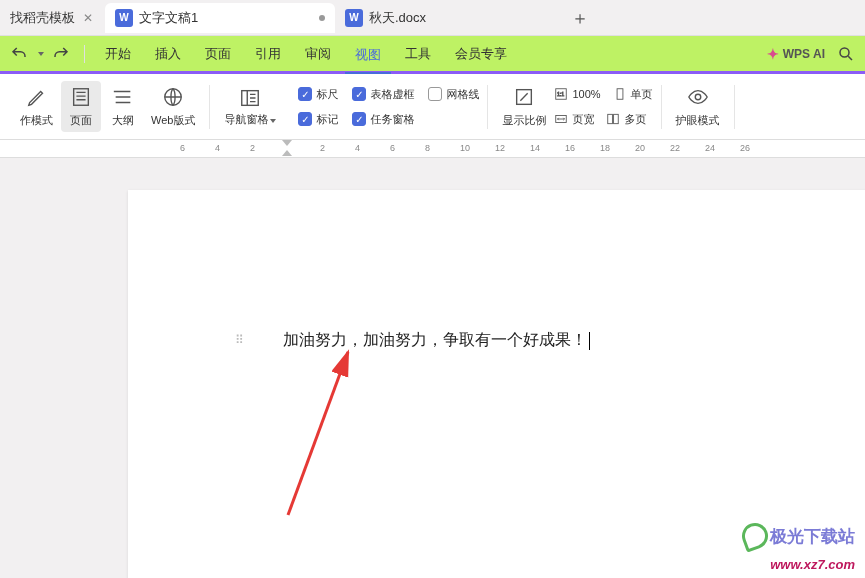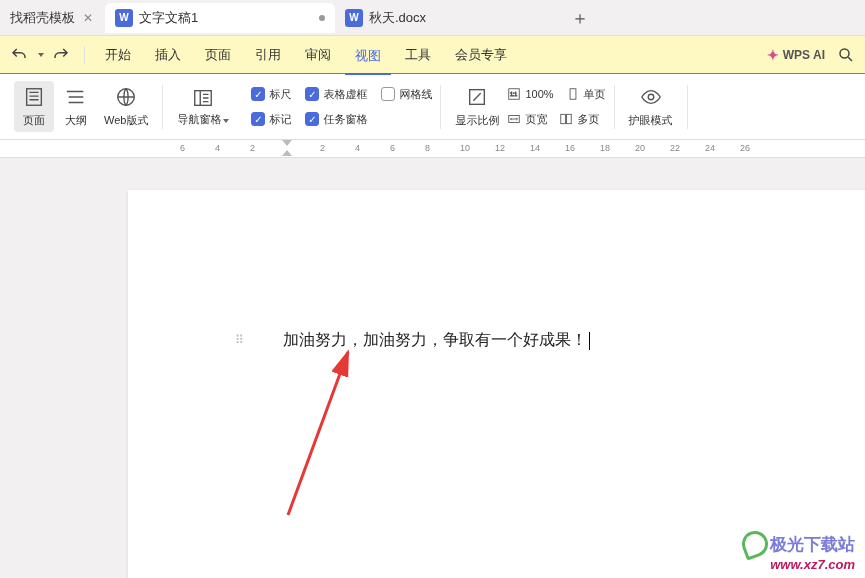--- a/index.html
+++ b/index.html
@@ -6,21 +6,21 @@
 body { width: 865px; height: 578px; background: #F2F0F1; overflow: hidden; position: relative; }
 
 .tab-bar { height: 36px; display: flex; align-items: center; background: #F2F0F1; border-bottom: 1px solid #E0E0E0; }
 .tab { height: 30px; display: flex; align-items: center; padding: 0 10px; gap: 6px; font-size: 13px; color: #333; cursor: pointer; border-radius: 6px 6px 0 0; }
 .tab.active { background: #FFF; }
 .tab .doc-icon { width: 18px; height: 18px; background: #4A6BDB; border-radius: 3px; display: flex; align-items: center; justify-content: center; color: #FFF; font-size: 10px; font-weight: bold; }
 .tab .close { width: 14px; height: 14px; font-size: 12px; color: #888; display: flex; align-items: center; justify-content: center; }
 .tab .dot { width: 6px; height: 6px; background: #999; border-radius: 50%; }
 .tab-plus { width: 30px; display: flex; justify-content: center; font-size: 18px; color: #555; }
 
-.menu-bar { height: 38px; background: #fef9c3; display: flex; align-items: center; padding: 0 6px; border-bottom: 1px solid #8b5cf6; gap: 4px; }
+.menu-bar { height: 38px; background: #bef264; display: flex; align-items: center; padding: 0 6px; border-bottom: 3px solid #8b5cf6; gap: 4px; }
 .mb-left { display: flex; align-items: center; gap: 4px; }
 .mb-icon { width: 26px; height: 26px; display: flex; align-items: center; justify-content: center; color: #444; }
 .mb-icon svg { width: 18px; height: 18px; }
 .mb-sep { width: 1px; height: 18px; background: #E0E0E0; margin: 0 6px; }
 .menu-item { padding: 6px 10px; font-size: 13px; color: #333; cursor: pointer; border-radius: 4px; }
 .menu-item.active { color: #4A6BDB; border-bottom: 2px solid #4A6BDB; border-radius: 0; padding-bottom: 8px; margin-bottom: -6px; }
 .mb-right { margin-left: auto; display: flex; align-items: center; gap: 8px; }
 .wps-ai { display: flex; align-items: center; gap: 4px; font-size: 12px; font-weight: bold; color: #555; }
 .wps-ai .ai-ico { color: #D94B8F; font-size: 14px; }
 
@@ -41,21 +41,21 @@
 
 .content { position: relative; height: 438px; background: #F2F0F1; overflow: hidden; }
 .ruler { position: absolute; top: 0; left: 0; right: 0; height: 18px; background: #FFF; border-bottom: 1px solid #DDD; display: flex; align-items: center; font-size: 9px; color: #888; }
 .ruler-tick { position: absolute; top: 3px; }
 .page { position: absolute; top: 50px; left: 128px; width: 740px; height: 900px; background: #FFF; box-shadow: 0 1px 3px rgba(0,0,0,0.1); padding: 140px 120px 40px 155px; }
 .page-text { font-family: "SimSun", serif; font-size: 16px; color: #222; position: relative; }
 .cursor { display: inline-block; width: 1px; height: 18px; background: #000; vertical-align: middle; margin-left: 2px; }
 .para-handle { position: absolute; left: -48px; top: 3px; color: #BBB; font-size: 12px; cursor: move; }
 .arrow { position: absolute; left: 270px; top: 200px; pointer-events: none; }
 
-.watermark { position: absolute; right: 10px; bottom: 6px; display: flex; flex-direction: column; align-items: flex-end; gap: 0; }
+.watermark { position: absolute; right: 10px; bottom: 6px; display: flex; flex-direction: column; align-items: flex-end; gap: 8px; }
 .wm-logo { display: flex; align-items: center; gap: 2px; }
 .wm-logo .c { width: 26px; height: 26px; border: 3px solid #5BB75B; border-radius: 50% 50% 50% 10%; transform: rotate(-20deg); }
 .wm-text { font-size: 17px; font-weight: bold; color: #7B7BD6; }
 .wm-url { font-size: 13px; color: #be185d; font-style: italic; font-weight: bold; }
 
 .caret-dn { display: inline-block; width: 0; height: 0; border-left: 3px solid transparent; border-right: 3px solid transparent; border-top: 4px solid #666; margin-left: 2px; }
 </style>
 </head>
 <body>
 
@@ -110,20 +110,28 @@
         <svg viewBox="0 0 24 24">
           <circle cx="10" cy="10" r="6" fill="none" stroke="currentColor" stroke-width="2"></circle>
           <path d="M15 15l5 5" stroke="currentColor" stroke-width="2"></path>
         </svg>
       </div>
   </div>
 </div>
 
 <div class="ribbon">
   <div class="rb-group">
+    <div class="rb-btn">
+      <span class="ico">
+          <svg viewBox="0 0 24 24">
+            <path d="M3 21l3-1 12-12-2-2L4 18l-1 3z"></path>
+          </svg>
+        </span>
+      <span>作模式</span>
+    </div>
     <div class="rb-btn sel">
       <span class="ico">
           <svg viewBox="0 0 24 24">
             <rect x="4" y="3" width="16" height="18"></rect>
             <path d="M7 7h10M7 11h10M7 15h10"></path>
           </svg>
         </span>
       <span>页面</span>
     </div>
     <div class="rb-btn">

